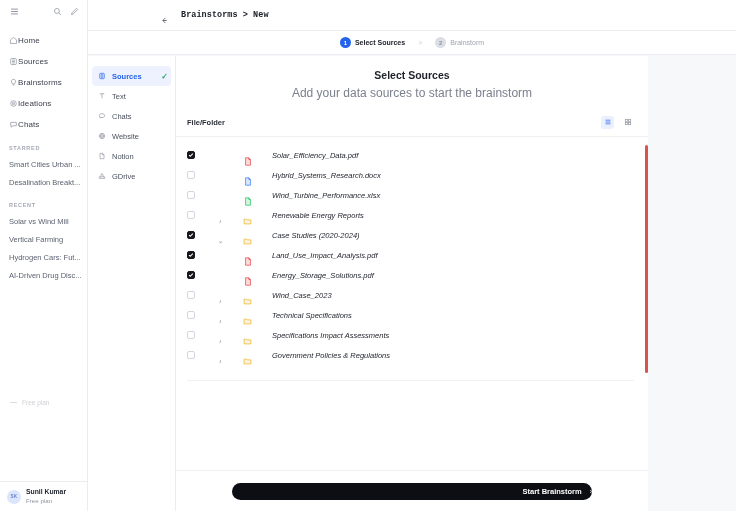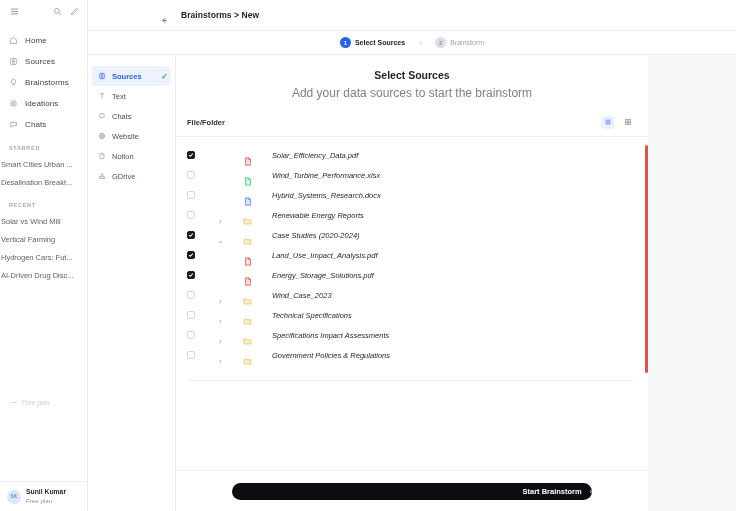--- a/index.html
+++ b/index.html
@@ -27,35 +27,35 @@
   }
   .sb-top .spacer { flex: 1; }
   .ic { color: #9095a1; display: inline-flex; align-items: center; justify-content: center; }
   .ic svg { display: block; }
   .hamburger { width: 14px; height: 14px; }
   .sb-top-icons { display: flex; gap: 8px; align-items: center; }
 
   .nav { margin-top: 8px; }
   .nav-item {
     height: 20px; display: flex; align-items: center;
-    padding-left: 9px; gap: 7px;
+    padding-left: 9px; 
     font-size: 8px; color: #3a3f4b;
     cursor: pointer;
   }
   .nav-item .lbl { font-size: 8px; letter-spacing: .1px; }
   .nav-sp { height: 1px; }
 
   .sec-hd {
     font-size: 5.5px; letter-spacing: .7px; color: #a5a9b4;
     padding-left: 9px; margin-top: 11px; margin-bottom: 4px;
     text-transform: uppercase; font-weight: 700;
   }
   .link-item {
     height: 18px; display: flex; align-items: center;
-    padding-left: 1px; font-size: 7.5px; color: #5c6270;
+    padding-left: 9px; font-size: 7.5px; color: #5c6270;
     white-space: nowrap; overflow: hidden; cursor: pointer; text-align: center;
   }
 
   .plan-ghost {
     position: absolute; left: 0; top: 396px; width: 88px; height: 13px;
     display: flex; align-items: center; gap: 5px; padding-left: 10px;
     opacity: .30; overflow: hidden;
   }
   .plan-ghost .pg-dash { width: 7px; height: 1px; background: #8b90a0; }
   .plan-ghost .pg-t { font-size: 6.5px; color: #5c6270; }
@@ -78,21 +78,21 @@
   
   .right { flex: 1; height: 511px; position: relative; background: #f7f8fa; }
 
   .topbar {
     height: 31px; background: #ffffff;
     border-bottom: 1px solid #ececf0;
     display: flex; align-items: center; padding-left: 72px;
     gap: 12px;
   }
   .back-arrow { color: #555b68; width: 9px; height: 9px; cursor: pointer; }
-  .crumb { font-size: 8.5px; font-weight: 700; color: #20242d; letter-spacing: .05px; }
+  .crumb { font-size: 8.5px; font-weight: 700; color: #20242d; letter-spacing: .05px; font-family: Liberation Mono, monospace; }
 
   .steps {
     height: 24px; background: #ffffff;
     display: flex; align-items: center; justify-content: center; gap: 0;
     border-bottom: 1px solid #ececf0;
   }
   .step { display: flex; align-items: center; gap: 4px; }
   .step-num {
     width: 11px; height: 11px; border-radius: 50%;
     font-size: 6px; font-weight: 700; color: #ffffff;
@@ -422,37 +422,37 @@
   <path d="M3.2 1.6h6.4l3.2 3.4v11.4H3.2z" fill="#ef4444" fill-opacity=".18"></path>
                     <path d="M9.6 1.6v3.4h3.2"></path>
                   </svg>
                 </span>
                 <span class="rlbl">Solar_Efficiency_Data.pdf</span>
               </div>
               <div class="row">
                 <span class="cb"></span>
                 <span class="chev empty"></span>
                 <span class="fico">
+                  <svg width="8" height="9" viewBox="0 0 16 18" fill="none" stroke="#3b82f6" stroke-width="1.5">
+  <path d="M3.2 1.6h6.4l3.2 3.4v11.4H3.2z" fill="#3b82f6" fill-opacity=".18"></path>
+                    <path d="M9.6 1.6v3.4h3.2"></path>
+                  </svg>
+                </span>
+                <span class="rlbl">Hybrid_Systems_Research.docx</span>
+              </div>
+              <div class="row">
+                <span class="cb"></span>
+                <span class="chev empty"></span>
+                <span class="fico">
                   <svg width="8" height="9" viewBox="0 0 16 18" fill="none" stroke="#22c55e" stroke-width="1.5">
   <path d="M3.2 1.6h6.4l3.2 3.4v11.4H3.2z" fill="#22c55e" fill-opacity=".18"></path>
                     <path d="M9.6 1.6v3.4h3.2"></path>
                   </svg>
                 </span>
                 <span class="rlbl">Wind_Turbine_Performance.xlsx</span>
-              </div>
-              <div class="row">
-                <span class="cb"></span>
-                <span class="chev empty"></span>
-                <span class="fico">
-                  <svg width="8" height="9" viewBox="0 0 16 18" fill="none" stroke="#3b82f6" stroke-width="1.5">
-  <path d="M3.2 1.6h6.4l3.2 3.4v11.4H3.2z" fill="#3b82f6" fill-opacity=".18"></path>
-                    <path d="M9.6 1.6v3.4h3.2"></path>
-                  </svg>
-                </span>
-                <span class="rlbl">Hybrid_Systems_Research.docx</span>
               </div>
               <div class="row">
                 <span class="cb"></span>
                 <span class="chev">›</span>
                 <span class="fico">
                   <svg width="9" height="8" viewBox="0 0 18 16" fill="none" stroke="#f0b429" stroke-width="1.5">
   <path d="M2.2 4.2h4.6l1.4 1.6h7.6v8H2.2z" fill="#f0b429" fill-opacity=".14"></path>
                   </svg>
                 </span>
                 <span class="rlbl">Renewable Energy Reports</span>

